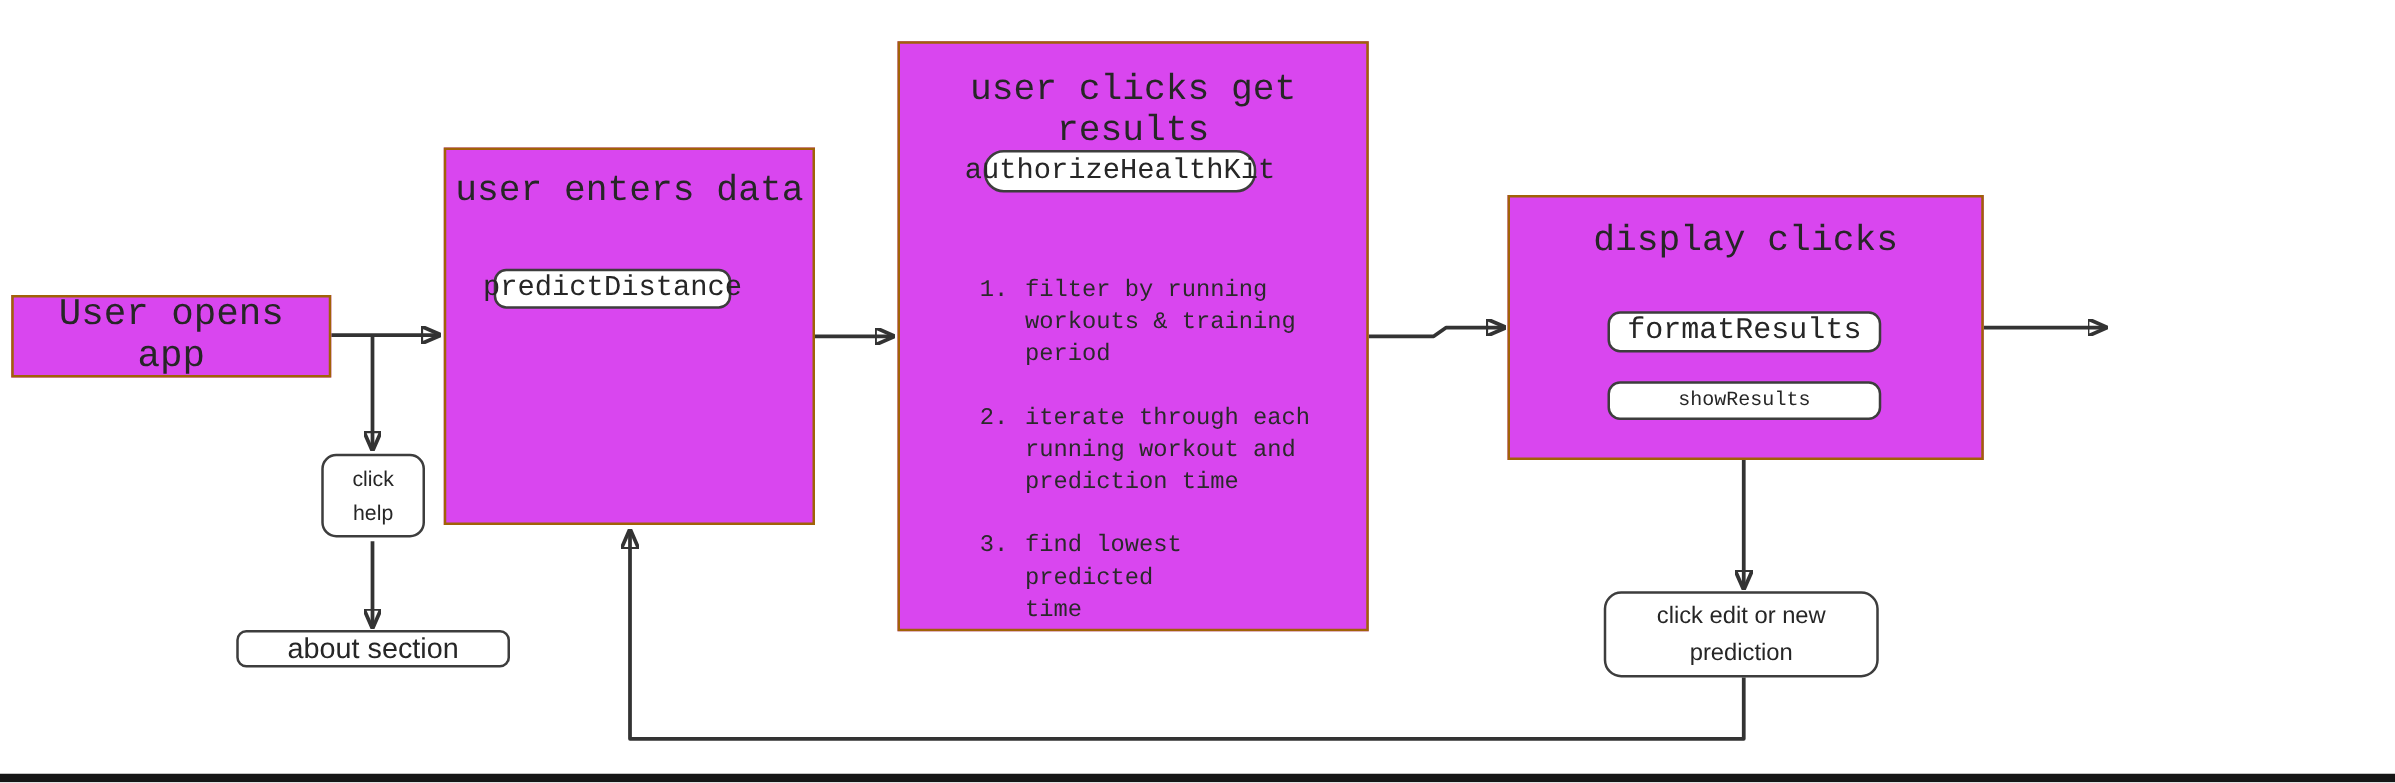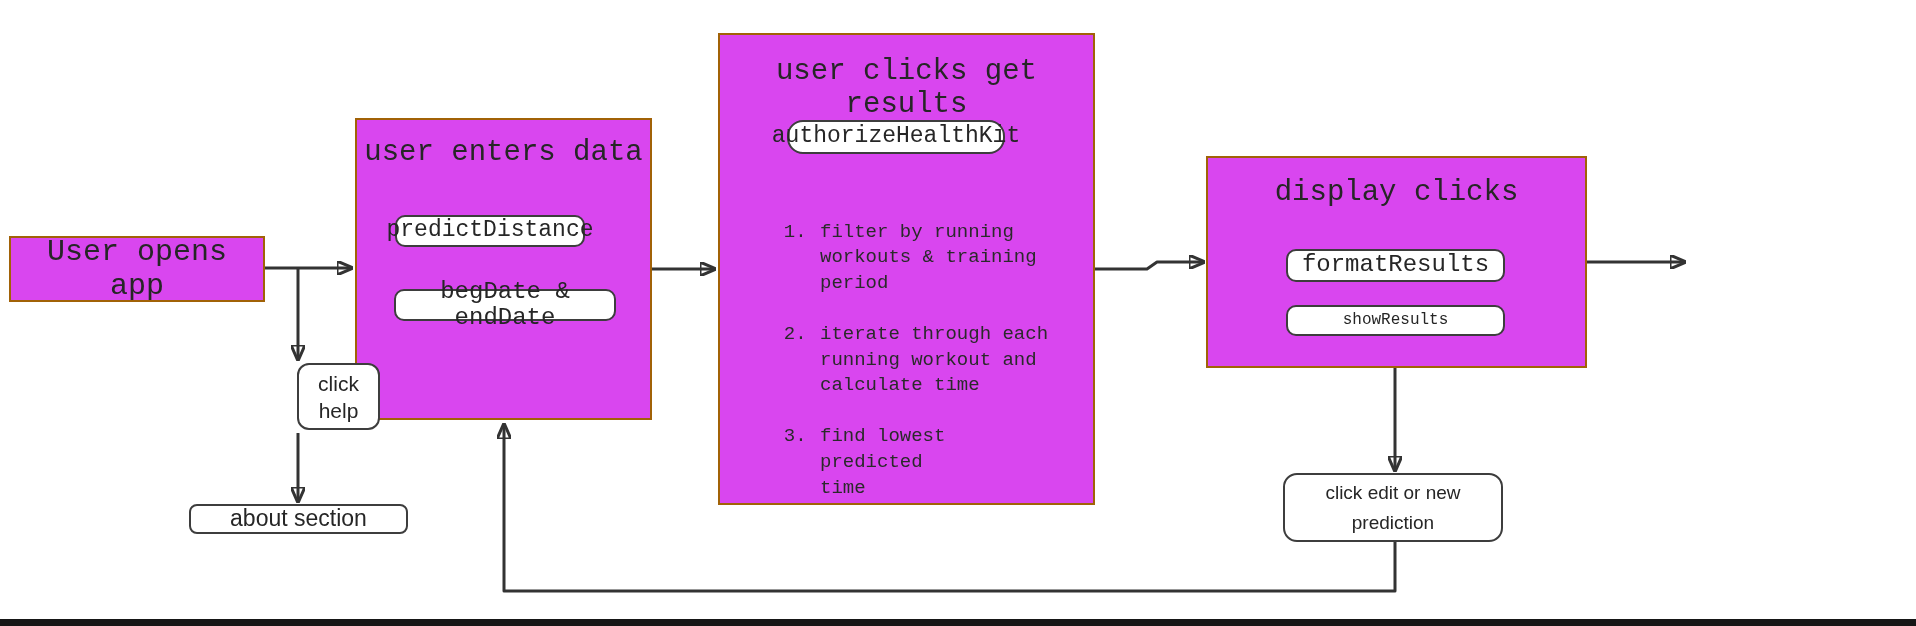--- a/index.html
+++ b/index.html
@@ -46,21 +46,21 @@
   .n-clicks  { left: 718px;  top: 33px;  width: 377px; height: 472px; padding-top: 20px; }
   .n-display { left: 1206px; top: 156px; width: 381px; height: 212px; padding-top: 18px; }
 
   .p-predict { left: 38px;  top: 95px;  width: 190px; height: 32px; font-size: 23px; border-radius: 10px; }
   .p-begend  { left: 37px;  top: 169px; width: 222px; height: 32px; font-size: 24px; border-radius: 10px; }
   .p-auth    { left: 67px;  top: 85px;  width: 218px; height: 34px; font-size: 23px; border-radius: 16px; }
   .p-format  { left: 78px;  top: 91px;  width: 219px; height: 33px; font-size: 24px; border-radius: 10px; }
   .p-show    { left: 78px;  top: 147px; width: 219px; height: 31px; font-size: 16px; border-radius: 10px; }
 
   .p-share { left: 1687px; top: 248px; width: 218px; height: 31px; font-size: 23px; border-radius: 8px; }
-  .p-help  { left: 257px;  top: 363px; width: 83px;  height: 67px; font-size: 21px; line-height: 27px; border-radius: 12px; margin-left: 40px; }
+  .p-help  { left: 257px;  top: 363px; width: 83px;  height: 67px; font-size: 17px; line-height: 27px; border-radius: 12px; }
   .p-about { left: 189px;  top: 504px; width: 219px; height: 30px; font-size: 23px; border-radius: 8px; }
   .p-edit  { left: 1283px; top: 473px; width: 220px; height: 69px; font-size: 19px; line-height: 30px; border-radius: 14px; }
 
   .steps {
     position: absolute;
     left: 70px; top: 159px;
     width: 232px;
     margin: 0;
     padding: 0 0 0 28px;
     text-align: left;
@@ -99,33 +99,32 @@
     <path d="M 1395 542 L 1395 591 L 504 591 L 504 424" marker-end="url(#arrow)"></path>
   </svg>
 
   <div class="bigbox n-open">
     <span>User opens app</span>
   </div>
 
   <div class="bigbox n-enters">
     <h2 class="title">user enters data</h2>
     <div class="pill p-predict">predictDistance</div>
-    <div class="pill p-begend">begDate &amp; endDate</div>
   </div>
 
   <div class="bigbox n-clicks">
     <h2 class="title">user clicks get results</h2>
     <div class="pill p-auth">authorizeHealthKit</div>
     <ol class="steps">
       <li>filter by running
 workouts &amp; training
 period</li>
       <li>iterate through each
 running workout and
-calculate time</li>
+prediction time</li>
       <li>find lowest predicted
 time</li>
     </ol>
   </div>
 
   <div class="bigbox n-display">
     <h2 class="title">display clicks</h2>
     <div class="pill p-format">formatResults</div>
     <div class="pill p-show">showResults</div>
   </div>

